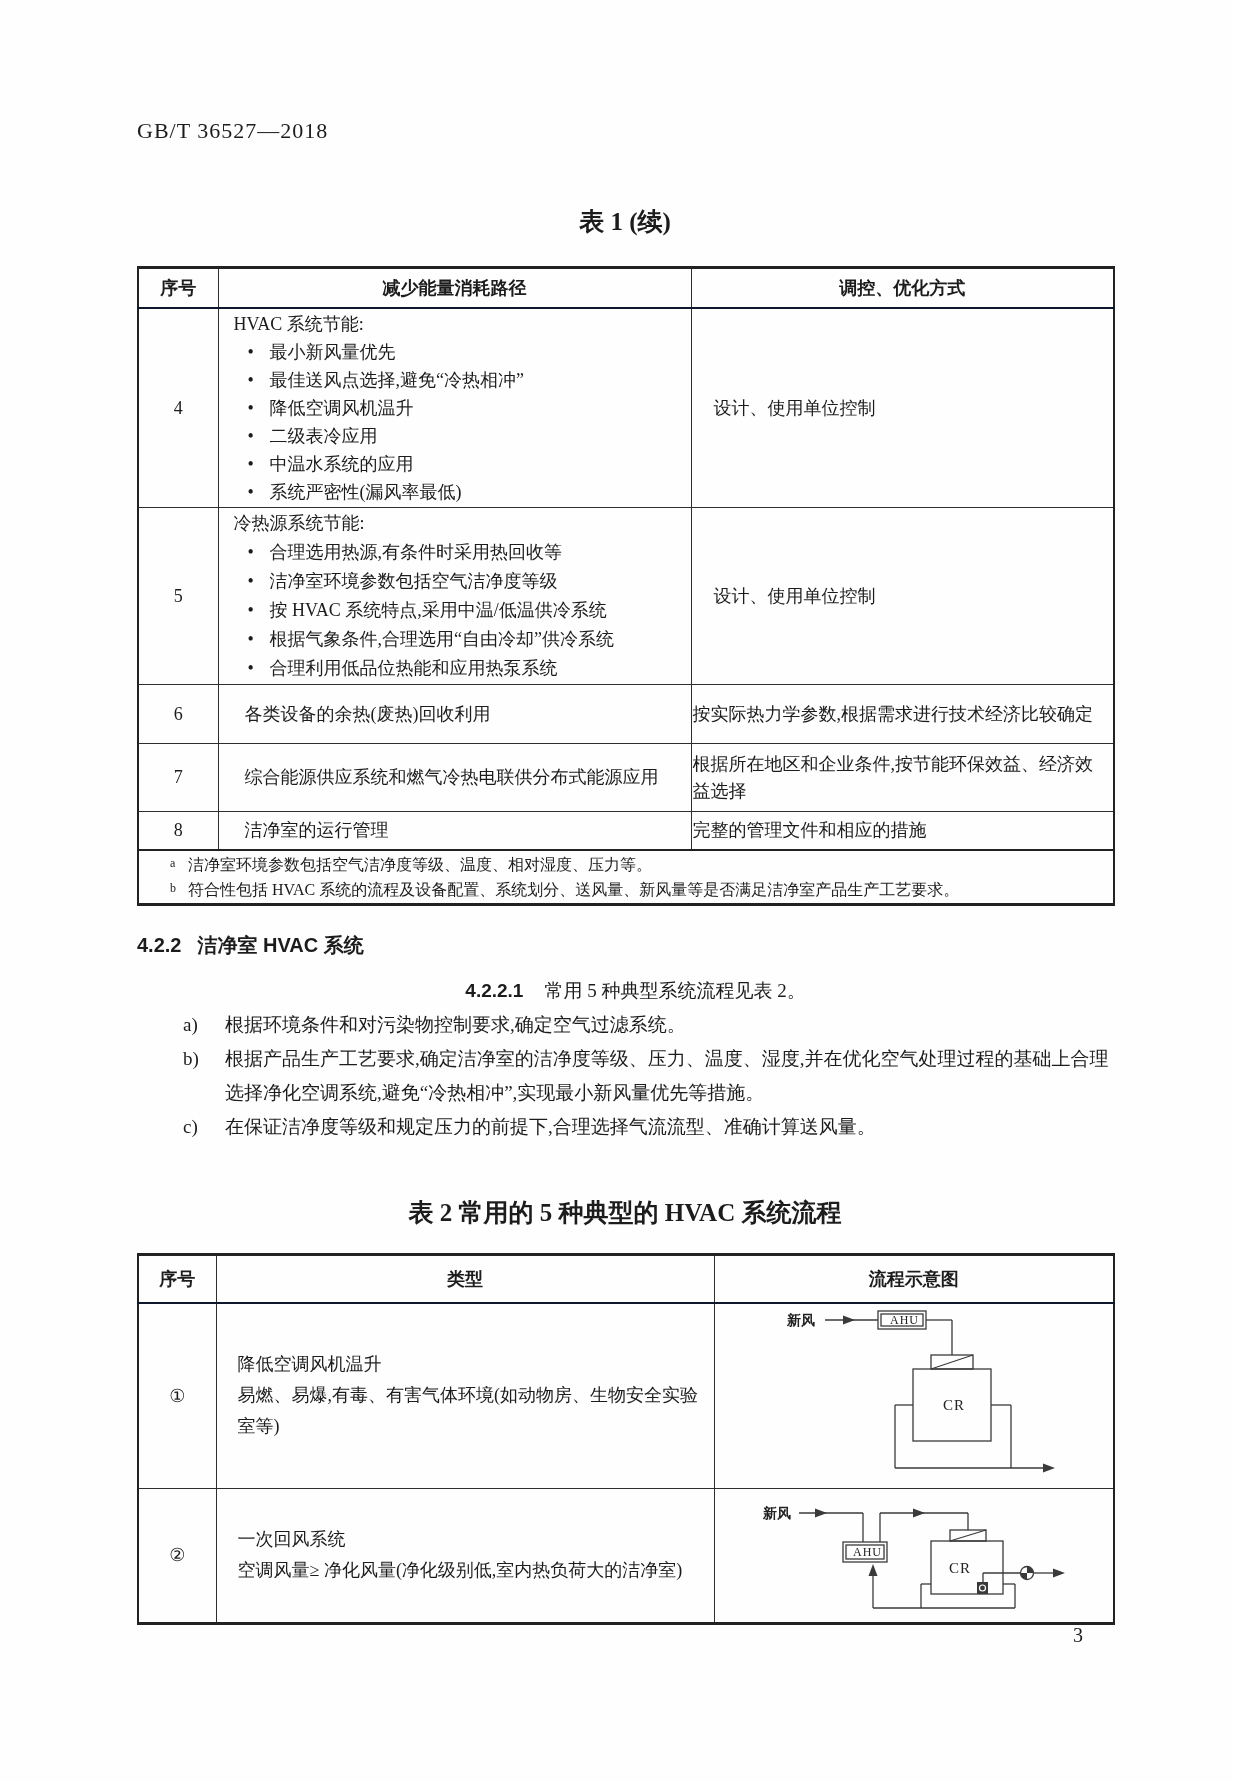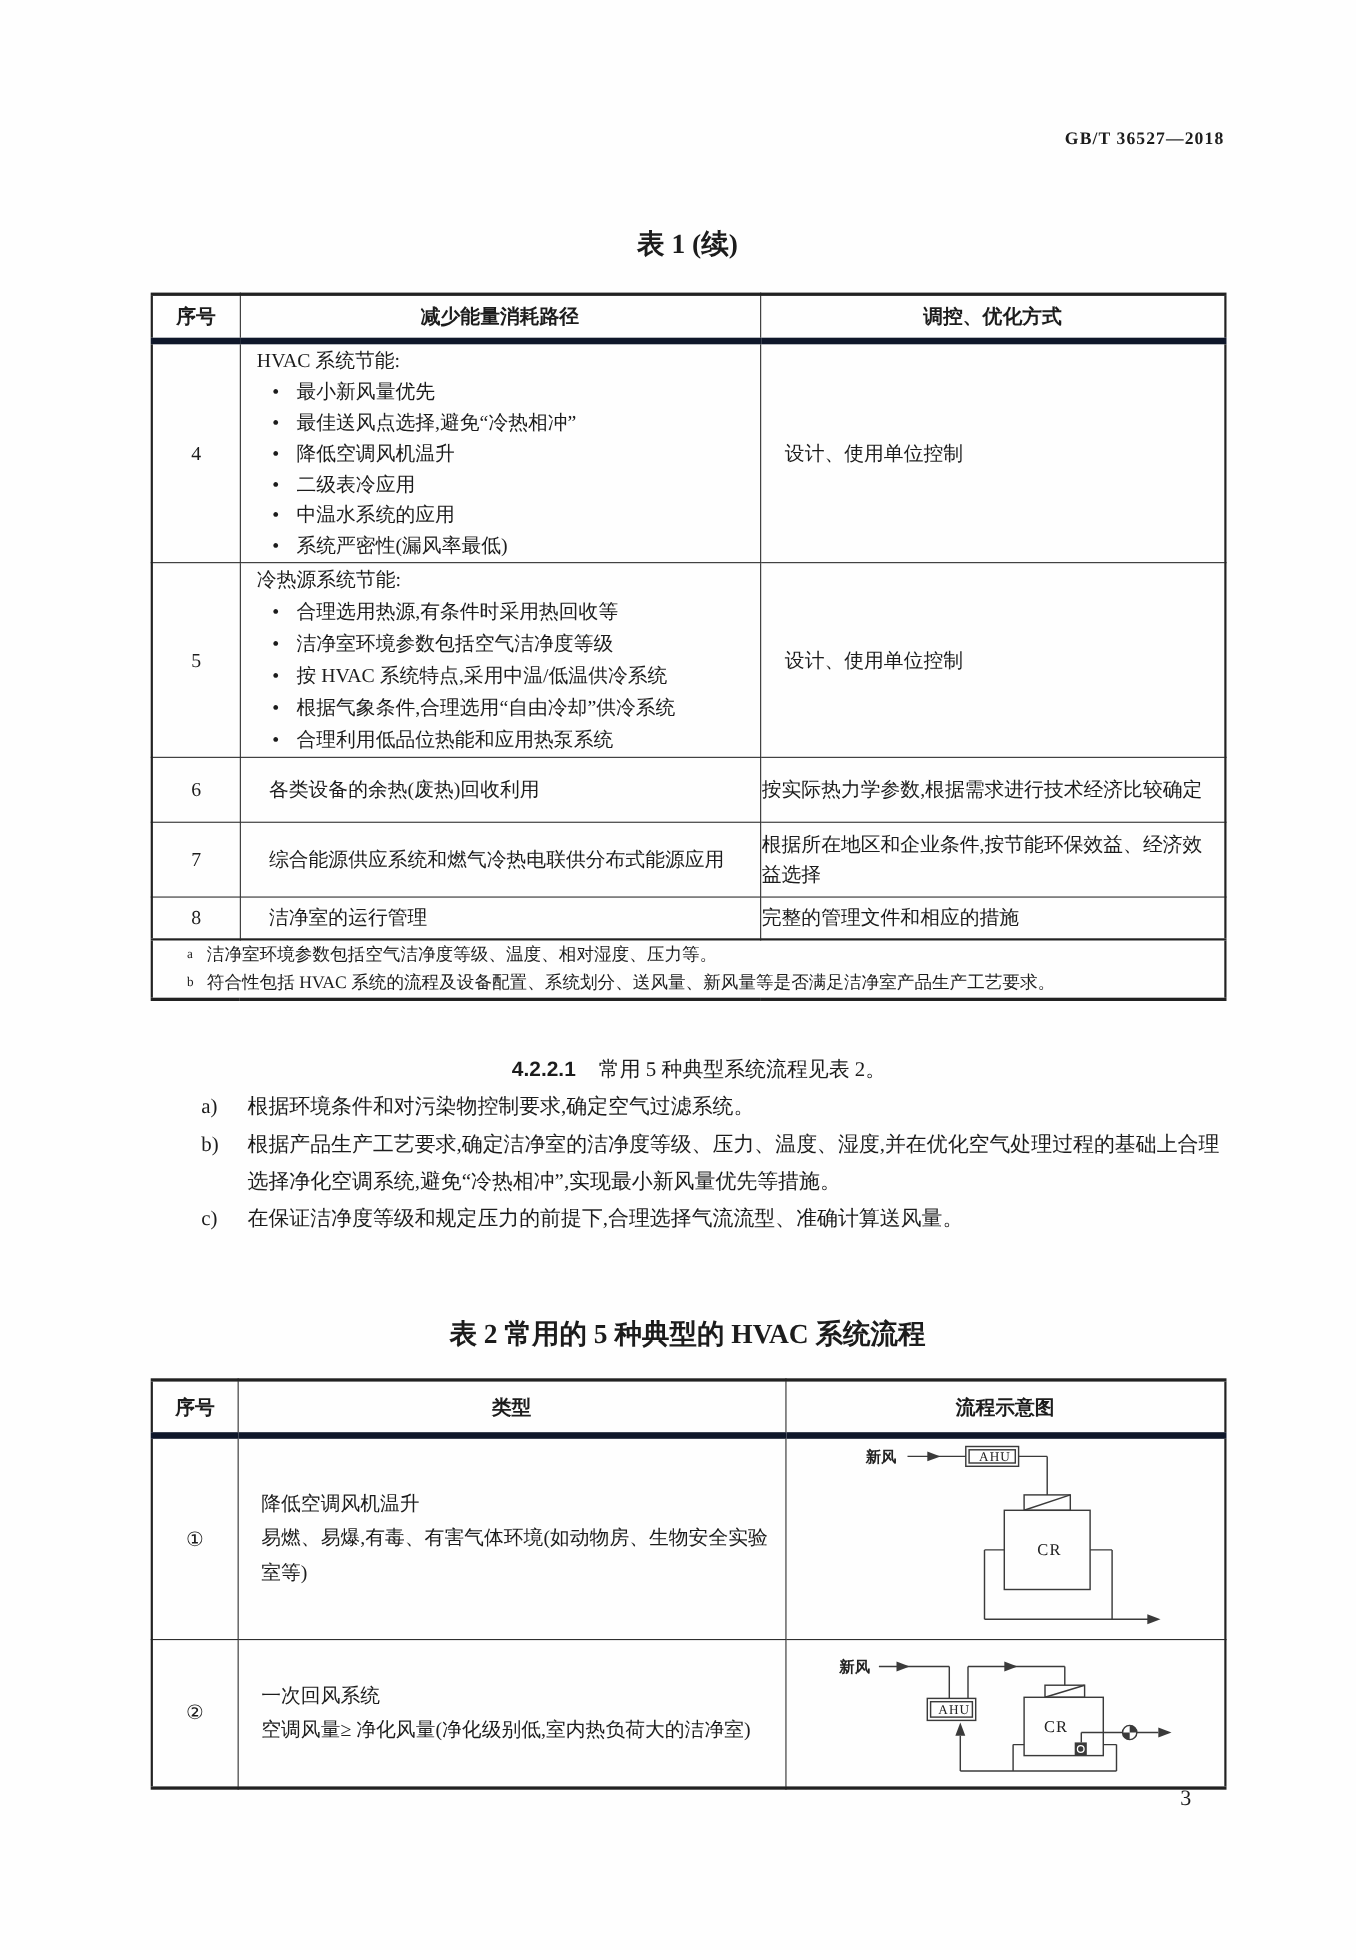--- a/index.html
+++ b/index.html
@@ -4,38 +4,38 @@
 <style>
   html,body { margin:0; padding:0; background:#e8e8e8; }
   .page {
     position:relative; width:1233px; height:1782px; margin:0 auto;
     background:#fefefe; color:#1c1c1c;
     font-family:"Liberation Serif","DejaVu Serif",serif;
     overflow:hidden;
   }
   .doc-number {
     position:absolute; top:118px; left:137px; width:976px;
-    text-align:right; font-size:16px; font-weight:bold; letter-spacing:1px;
+    font-size:22px; font-weight:normal; letter-spacing:1px;
   }
   .tbl-caption {
     position:absolute; left:137px; width:976px; text-align:center;
     font-size:25px; font-weight:bold;
   }
   #t1-caption { top:205px; }
   #t2-caption { top:1196px; }
 
   table.gbt {
     position:absolute; left:137px; border-collapse:collapse; table-layout:fixed;
     width:976px; font-size:18px;
   }
   #t1 { top:266px; }
   #t2 { top:1253px; }
   table.gbt td { border:1px solid #2e2e2e; vertical-align:middle; overflow:hidden; }
   table.gbt { border:2px solid #222; border-top:3px solid #222; border-bottom:3px solid #222; }
-  table.gbt tr.head td { border-bottom:6px solid #0f172a; text-align:center; font-weight:bold; height:36px; }
+  table.gbt tr.head td { border-bottom:2px solid #0f172a; text-align:center; font-weight:bold; height:36px; }
   #t2 tr.head td { height:44px; }
 
   .cell-num { text-align:center; }
   .cell-pad { padding-left:14px; }
   .line { line-height:28px; }
   tr.r5 .line { line-height:29px; }
   .bullet { position:relative; padding-left:36px; }
   .bullet .b { position:absolute; left:14px; top:0; }
   .cell-ctrl { padding-left:22px; }
   .cell-text { padding-left:26px; padding-right:8px; line-height:27px;margin-top:34px; }
@@ -138,20 +138,23 @@
     <tr class="fnrow">
       <td colspan="3">
         <div class="fnline"><sup>a</sup><span>洁净室环境参数包括空气洁净度等级、温度、相对湿度、压力等。</span></div>
         <div class="fnline"><sup>b</sup><span>符合性包括 HVAC 系统的流程及设备配置、系统划分、送风量、新风量等是否满足洁净室产品生产工艺要求。</span></div>
       </td>
     </tr>
   </tbody>
     </table>
 
   <div class="section">
+    <div class="sec-title">
+      <span>4.2.2</span><span class="gap"></span><span>洁净室 HVAC 系统</span>
+    </div>
     <div class="para">
       <span class="pnum">4.2.2.1</span><span>常用 5 种典型系统流程见表 2。</span>
     </div>
     <div class="li">
       <span class="lim">a)</span><span>根据环境条件和对污染物控制要求,确定空气过滤系统。</span>
     </div>
     <div class="li">
       <span class="lim">b)</span><span>根据产品生产工艺要求,确定洁净室的洁净度等级、压力、温度、湿度,并在优化空气处理过程的基础上合理选择净化空调系统,避免“冷热相冲”,实现最小新风量优先等措施。</span>
     </div>
     <div class="li">

